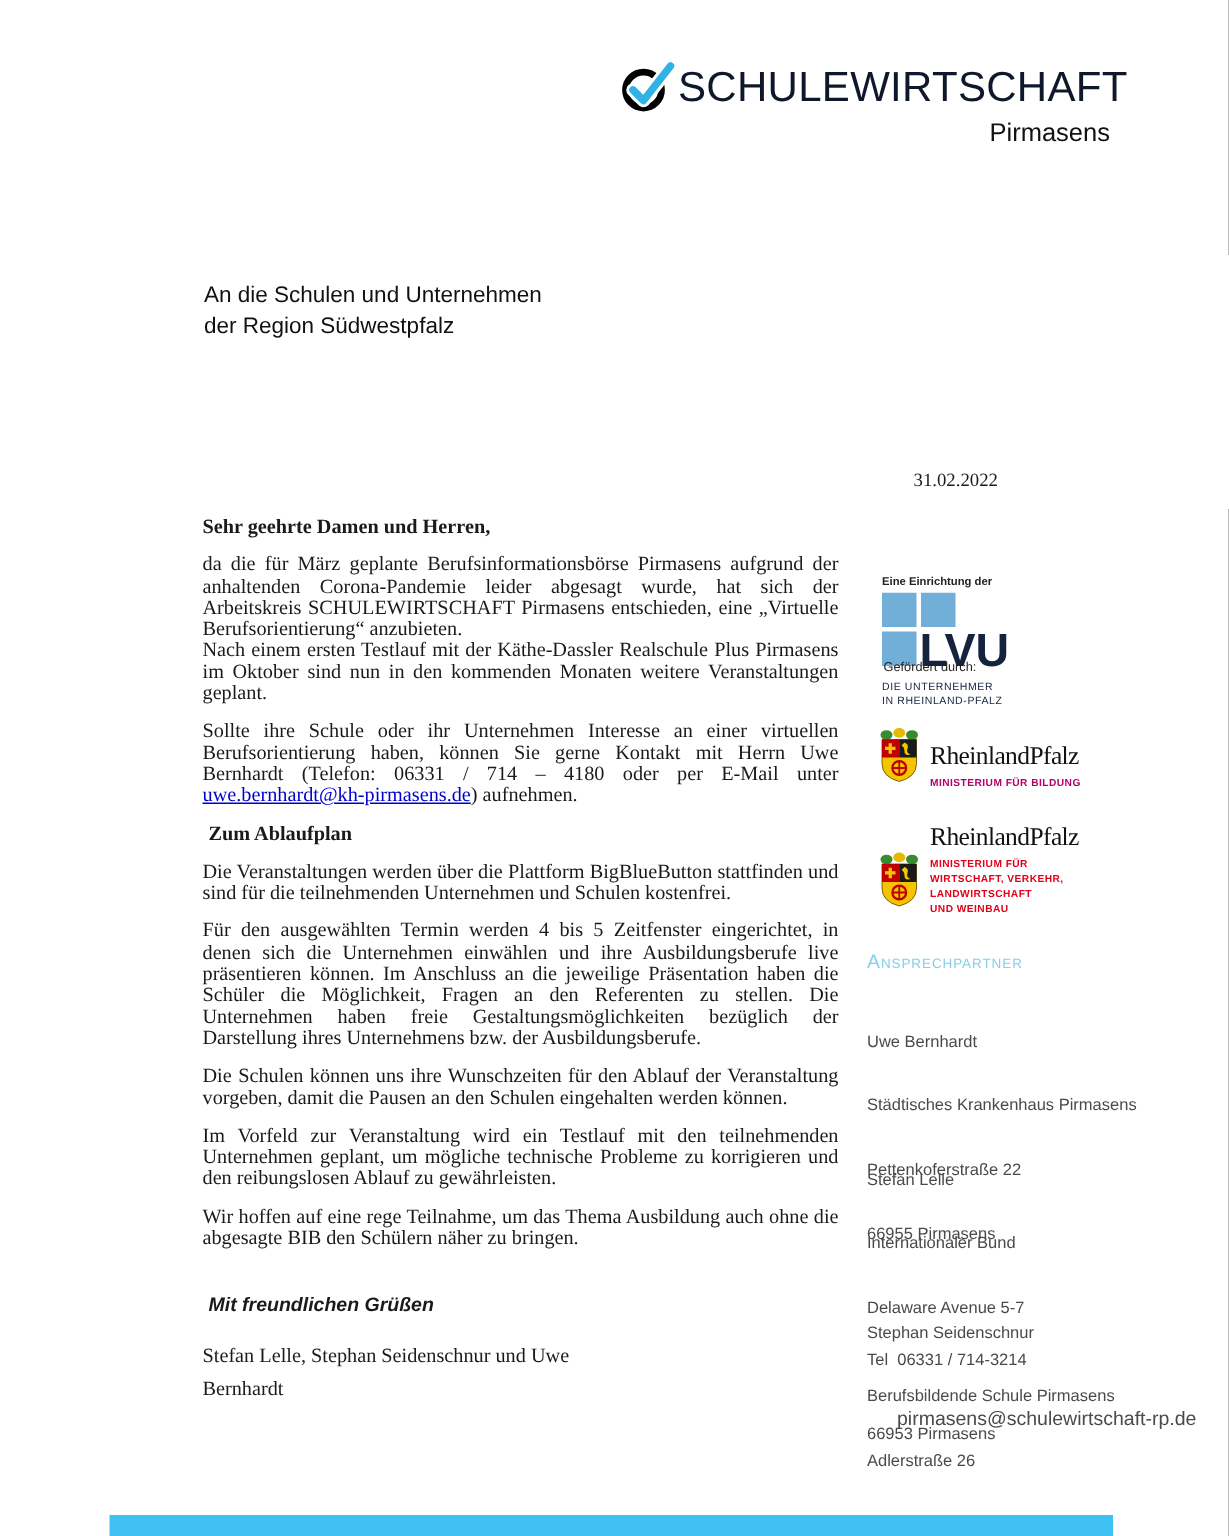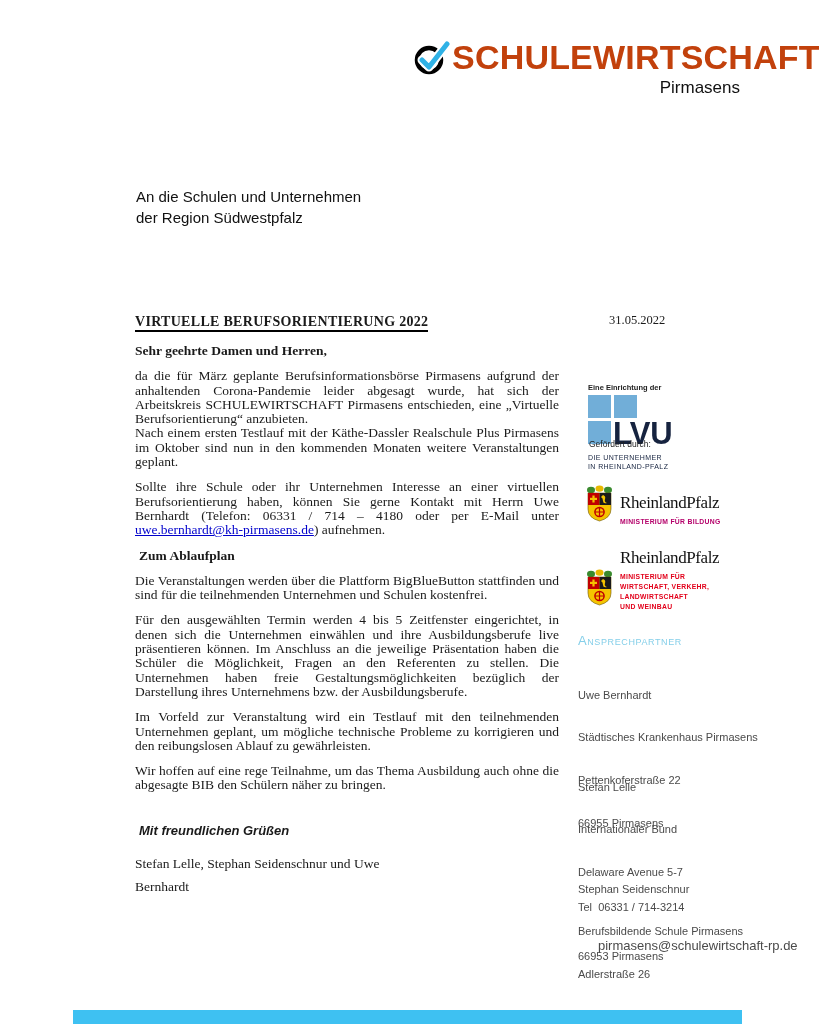--- a/index.html
+++ b/index.html
@@ -23,21 +23,21 @@
     overflow:hidden;
     font-family:"Liberation Serif", serif;
     color:#1a1a1a;
   }
   
   .brand{position:absolute;top:33px;left:414px;width:326px;}
   .brand-row{display:flex;align-items:center;}
   .brand-icon{flex:0 0 auto;margin-right:2px;margin-top:2px;}
   .brand-name{
     font-family:"Liberation Sans", sans-serif;
-    font-weight:bold;font-size:34px;letter-spacing:0.2px;color:#c2410c;
+    font-weight:normal;font-size:28px;letter-spacing:0.2px;color:#0f172a;
     white-space:nowrap;
   }
   .brand-city{
     font-family:"Liberation Sans", sans-serif;
     font-size:17px;color:#111;text-align:right;margin-top:-3px;
   }
   
   .recipient{
     position:absolute;left:136px;top:186px;
     font-family:"Liberation Sans", sans-serif;
@@ -123,33 +123,31 @@
       <span class="brand-name">SCHULEWIRTSCHAFT</span>
     </div>
     <div class="brand-city">Pirmasens</div>
   </div>
 
   <div class="recipient">
     <div>An die Schulen und Unternehmen</div>
     <div>der Region Südwestpfalz</div>
   </div>
 
-  <div class="title">
-    <span>VIRTUELLE BERUFSORIENTIERUNG 2022</span>
-  </div>
-  <div class="date">31.05.2022</div>
+  <div class="date">31.02.2022</div>
 
   <div class="letter">
     <p class="salutation">Sehr geehrte Damen und Herren,</p>
     <p class="no-gap">da die für März geplante Berufsinformationsbörse Pirmasens aufgrund der anhaltenden Corona-Pandemie leider abgesagt wurde, hat sich der Arbeitskreis SCHULEWIRTSCHAFT Pirmasens entschieden, eine „Virtuelle Berufsorientierung“ anzubieten.</p>
     <p>Nach einem ersten Testlauf mit der Käthe-Dassler Realschule Plus Pirmasens im Oktober sind nun in den kommenden Monaten weitere Veranstaltungen geplant.</p>
     <p><span>Sollte ihre Schule oder ihr Unternehmen Interesse an einer virtuellen Berufsorientierung haben, können Sie gerne Kontakt mit Herrn Uwe Bernhardt (Telefon: 06331 / 714 – 4180  oder per E-Mail unter </span><a class="email-link" href="#">uwe.bernhardt@kh-pirmasens.de</a><span>) aufnehmen.</span></p>
     <p class="subheading">Zum Ablaufplan</p>
     <p>Die Veranstaltungen werden über die Plattform BigBlueButton stattfinden und sind für die teilnehmenden Unternehmen und Schulen kostenfrei.</p>
     <p>Für den ausgewählten Termin werden 4 bis 5 Zeitfenster eingerichtet, in denen sich die Unternehmen einwählen und ihre Ausbildungsberufe live präsentieren können. Im Anschluss an die jeweilige Präsentation haben die Schüler die Möglichkeit, Fragen an den Referenten zu stellen. Die Unternehmen haben freie Gestaltungsmöglichkeiten bezüglich der Darstellung ihres Unternehmens bzw. der Ausbildungsberufe.</p>
+    <p>Die Schulen können uns ihre Wunschzeiten für den Ablauf der Veranstaltung vorgeben, damit die Pausen an den Schulen eingehalten werden können.</p>
     <p>Im Vorfeld zur Veranstaltung wird ein Testlauf mit den teilnehmenden Unternehmen geplant, um mögliche technische Probleme zu korrigieren und den reibungslosen Ablauf zu gewährleisten.</p>
     <p>Wir hoffen auf eine rege Teilnahme, um das Thema Ausbildung auch ohne die abgesagte BIB den Schülern näher zu bringen.</p>
     <div class="closing">Mit freundlichen Grüßen</div>
     <div class="signature">Stefan Lelle, Stephan Seidenschnur und Uwe Bernhardt</div>
   </div>
 
   <div class="sidebar-block lvu-block">
     <div class="lvu-caption">Eine Einrichtung der</div>
     <div>
       <svg width="108" height="52" viewBox="0 0 108 52">

